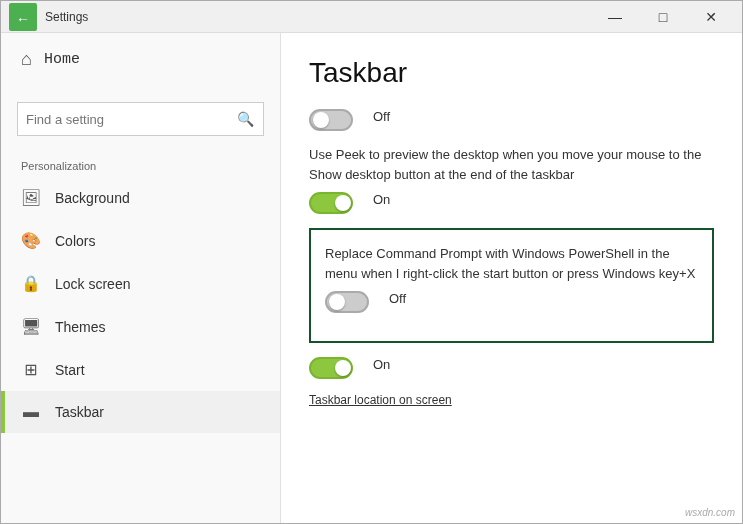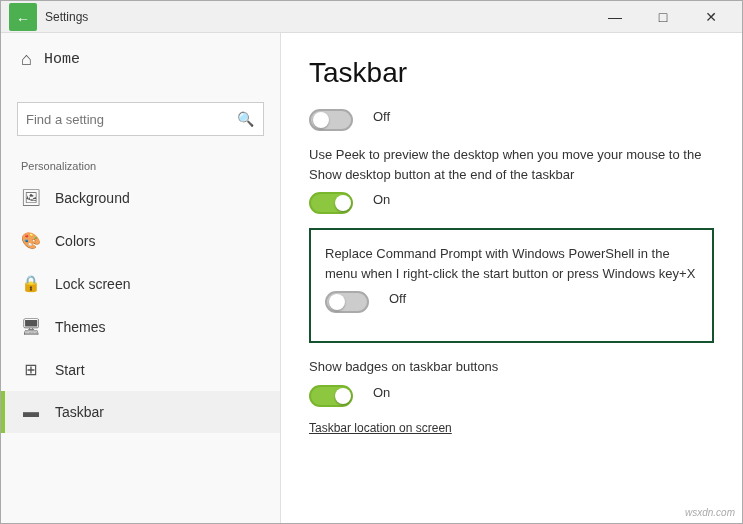--- a/index.html
+++ b/index.html
@@ -382,21 +382,20 @@
       <div class="toggle-row">
         <div class="toggle">
           <div class="toggle-track">
             <div class="toggle-thumb"></div>
           </div>
         </div>
         <span class="toggle-label">Off</span>
       </div>
     </div>
 
-    <div class="setting-description">Show badges on taskbar buttons</div>
 
     <div class="toggle-row">
       <div class="toggle">
         <div class="toggle-track on">
           <div class="toggle-thumb"></div>
         </div>
       </div>
       <span class="toggle-label">On</span>
     </div>
 

